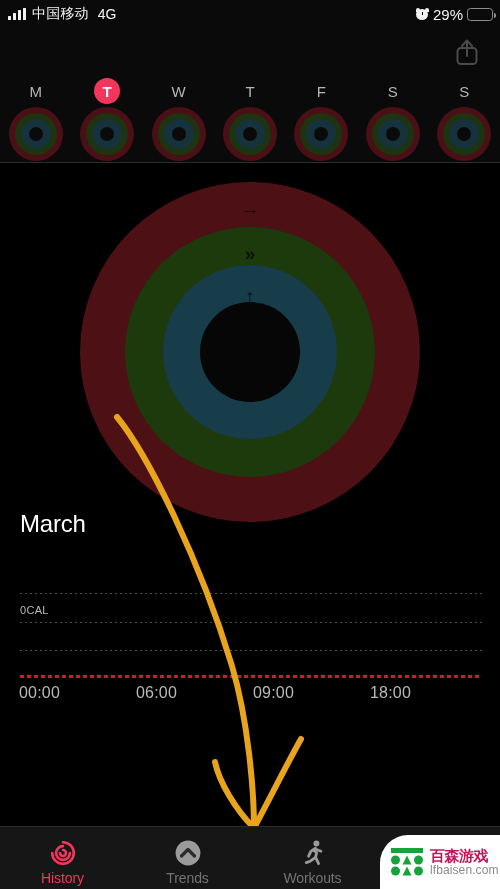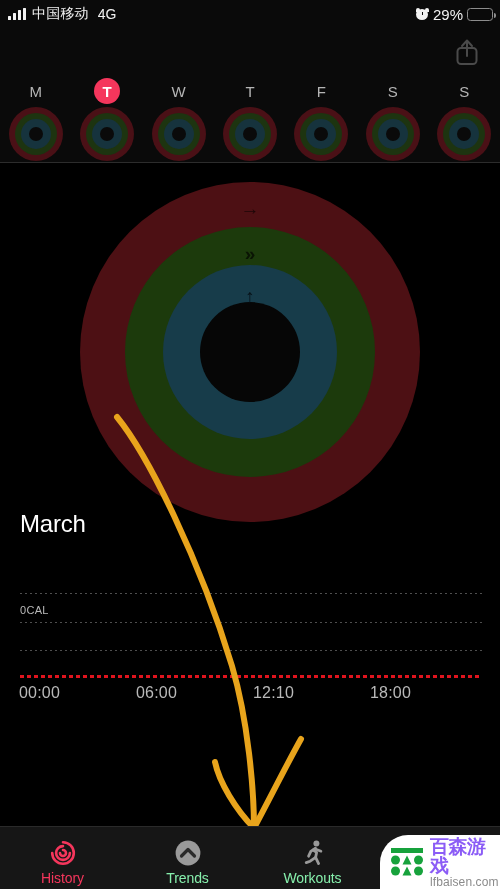--- a/index.html
+++ b/index.html
@@ -96,28 +96,28 @@
   .axis-unit { position:absolute; left:20px; color:#b9b9b9; font-size:11px; letter-spacing:0.3px; }
   .xtick { position:absolute; color:#b9b9b9; font-size:16px; letter-spacing:0.2px; }
 
   
   .annot { position:absolute; left:0; top:0; width:500px; height:889px; pointer-events:none; }
 
   
   .tabbar { position:absolute; left:0; bottom:0; width:500px; height:63px; background:#161616; border-top:1px solid #2a2a2a; display:flex; }
   .tab { flex:1; display:flex; flex-direction:column; align-items:center; justify-content:center; gap:2px; cursor:pointer; padding-top:7px; }
   .tab-ic { height:30px; display:flex; align-items:center; justify-content:center; }
-  .tab-label { font-size:14px; color:#86efac; letter-spacing:-0.1px; }
+  .tab-label { font-size:14px; color:#737373; letter-spacing:-0.1px; }
   .tab.active .tab-label { color:#f5365c; }
 
   
   .watermark { position:absolute; right:0; bottom:0; width:120px; height:54px; background:#fff; border-top-left-radius:28px; display:flex; align-items:center; padding-left:10px; gap:6px; }
   .wm-logo { width:34px; height:30px; position:relative; flex:none; }
   .wm-text { display:flex; flex-direction:column; justify-content:center; gap:1px; }
-  .wm-cn { font-size:19px; font-weight:700; color:#8b5cf6; letter-spacing:-0.5px; line-height:1; }
+  .wm-cn { font-size:15px; font-weight:700; color:#be185d; letter-spacing:-0.5px; line-height:1; }
   .wm-en { font-size:12px; color:#8b8b8b; letter-spacing:0.1px; line-height:1; }
 </style>
 </head>
 <body>
 
 <div id="screen">
 
   <div class="statusbar">
     <div class="sb-left">
       <span class="sig">
@@ -252,21 +252,21 @@
 
     <div class="chart-block" style="top:347px; height:190px;">
       <div class="chart-title" style="top:0;">March</div>
       <div class="gridline" style="top:83px;"></div>
       <div class="axis-unit" style="top:94px;">0CAL</div>
       <div class="gridline" style="top:112px;"></div>
       <div class="gridline" style="top:140px;"></div>
       <div class="baseline" style="top:165px;"></div>
       <div class="xtick" style="left:19px; top:174px;">00:00</div>
       <div class="xtick" style="left:136px; top:174px;">06:00</div>
-      <div class="xtick" style="left:253px; top:174px;">12:10</div>
+      <div class="xtick" style="left:253px; top:174px;">09:00</div>
       <div class="xtick" style="left:370px; top:174px;">18:00</div>
     </div>
 
   </div>
 
   <svg class="annot" viewBox="0 0 500 889">
     <path d="M117,417 C148,455 200,560 232,666 C248,720 254,790 254,828" fill="none" stroke="#e8a41c" stroke-width="6" stroke-linecap="round"></path>
     <path d="M215,762 C219,782 236,810 254,828" fill="none" stroke="#e8a41c" stroke-width="6" stroke-linecap="round"></path>
     <path d="M301,739 C288,762 268,802 254,828" fill="none" stroke="#e8a41c" stroke-width="6" stroke-linecap="round"></path>
   </svg>

